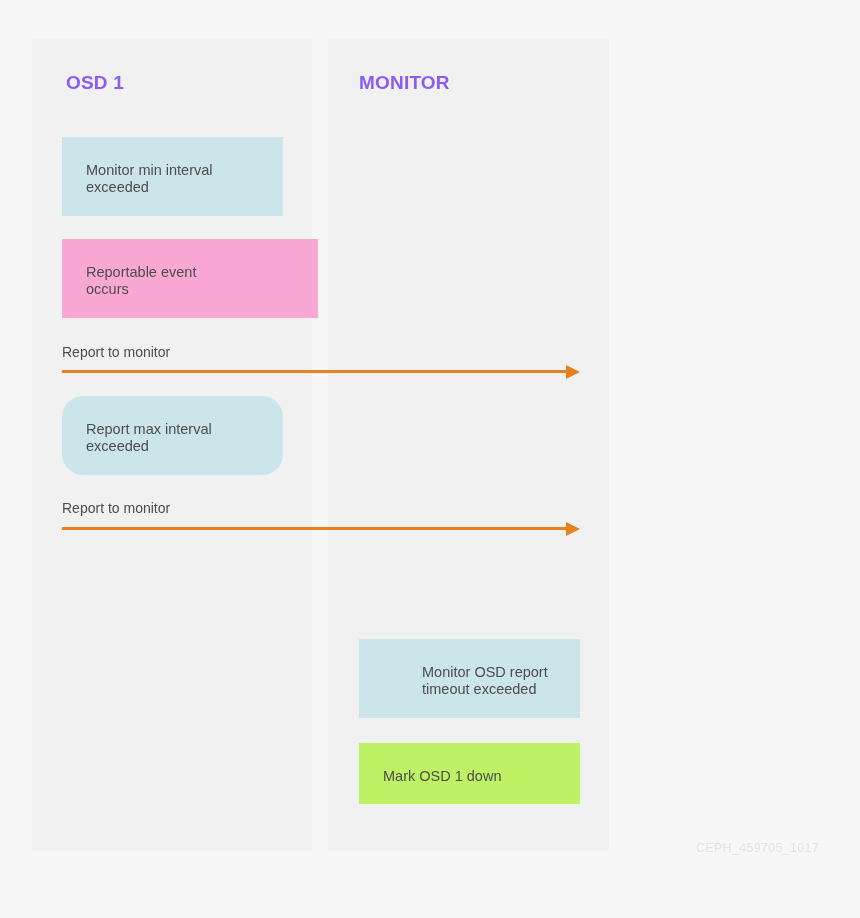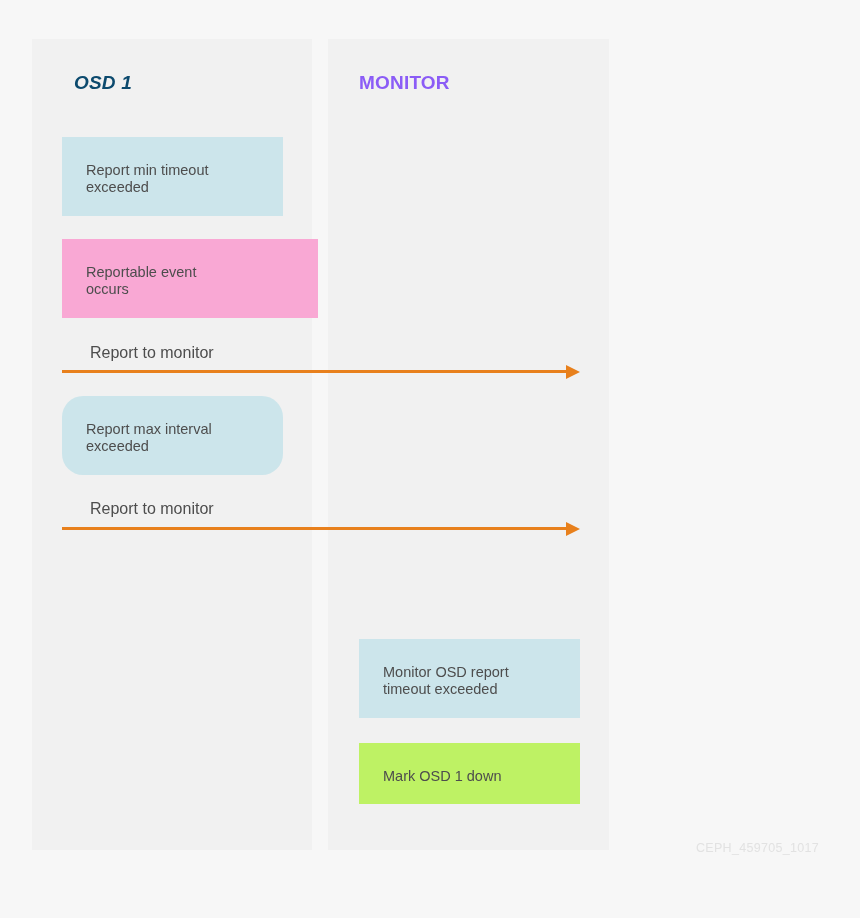--- a/index.html
+++ b/index.html
@@ -72,59 +72,58 @@
     position: absolute;
     top: -5.5px;
     width: 0;
     height: 0;
     border-top: 7px solid transparent;
     border-bottom: 7px solid transparent;
     border-left: 14px solid #e8801c;
   }
   .arrow-label {
     position: absolute;
-    font-size: 16px;
+    font-size: 14px;
     color: #4d4d4d;
     white-space: nowrap;
-    margin-left: 28px;
   }
 
   .watermark {
     position: absolute;
     font-size: 12.5px;
     color: #e2e2e2;
     letter-spacing: 0.3px;
     white-space: nowrap;
   }
 </style>
 </head>
 <body style="background: rgb(247, 247, 247);">
 
 <div id="diagram">
 
   <div class="column left" style="left: 32px; top: 39px; width: 280px; height: 811px; background: rgb(241, 241, 241);"></div>
   <div class="column right" style="left: 328px; top: 39px; width: 281px; height: 811px; background: rgb(241, 241, 241);"></div>
 
-  <div class="column-title left" style="left: 74px; top: 72px; color: #0c4a6e; font-style: italic;">OSD 1</div>
+  <div class="column-title left" style="left: 66px; top: 72px; color: #8b5cf6;">OSD 1</div>
   <div class="column-title right" style="left: 359px; top: 72px; color: #8b5cf6;">MONITOR</div>
 
   <div class="step-box" id="box-0" style="left: 62px; top: 137px; width: 221px; height: 79px; background: rgb(204, 229, 235);">
-    <div class="step-label" style="color: rgb(77, 77, 77);">Report min timeout
+    <div class="step-label" style="color: rgb(77, 77, 77);">Monitor min interval
 exceeded</div>
   </div>
   <div class="step-box" id="box-1" style="left: 62px; top: 239px; width: 256px; height: 79px; background: #f9a8d4;">
     <div class="step-label" style="color: rgb(77, 77, 77);">Reportable event
 occurs</div>
   </div>
   <div class="step-box" id="box-2" style="left: 62px; top: 396px; width: 221px; height: 79px; background: rgb(204, 229, 235); border-radius: 21px;">
     <div class="step-label" style="color: rgb(77, 77, 77);">Report max interval
 exceeded</div>
   </div>
   <div class="step-box" id="box-4" style="left: 359px; top: 639px; width: 221px; height: 79px; background: rgb(204, 229, 235);">
-    <div class="step-label" style="color: rgb(77, 77, 77);">Monitor OSD report
+    <div class="step-label" style="color: rgb(77, 77, 77); margin-left: 39px;">Monitor OSD report
 timeout exceeded</div>
   </div>
   <div class="step-box" id="box-5" style="left: 359px; top: 743px; width: 221px; height: 61px; background: #bef264;">
     <div class="step-label" style="color: rgb(77, 77, 77);">Mark OSD 1 down</div>
   </div>
 
   <div class="arrow-label" id="arrow-label-0" style="left: 62px; top: 344px; color: rgb(77, 77, 77);">Report to monitor</div>
   <div class="flow-arrow" id="arrow-0" style="left: 62px; top: 370px; width: 518px;">
     <div class="arrow-line" style="width: 506px; background: rgb(232, 128, 28);"></div>
     <div class="arrow-head" style="left: 504px; border-left-color: rgb(232, 128, 28);"></div>

